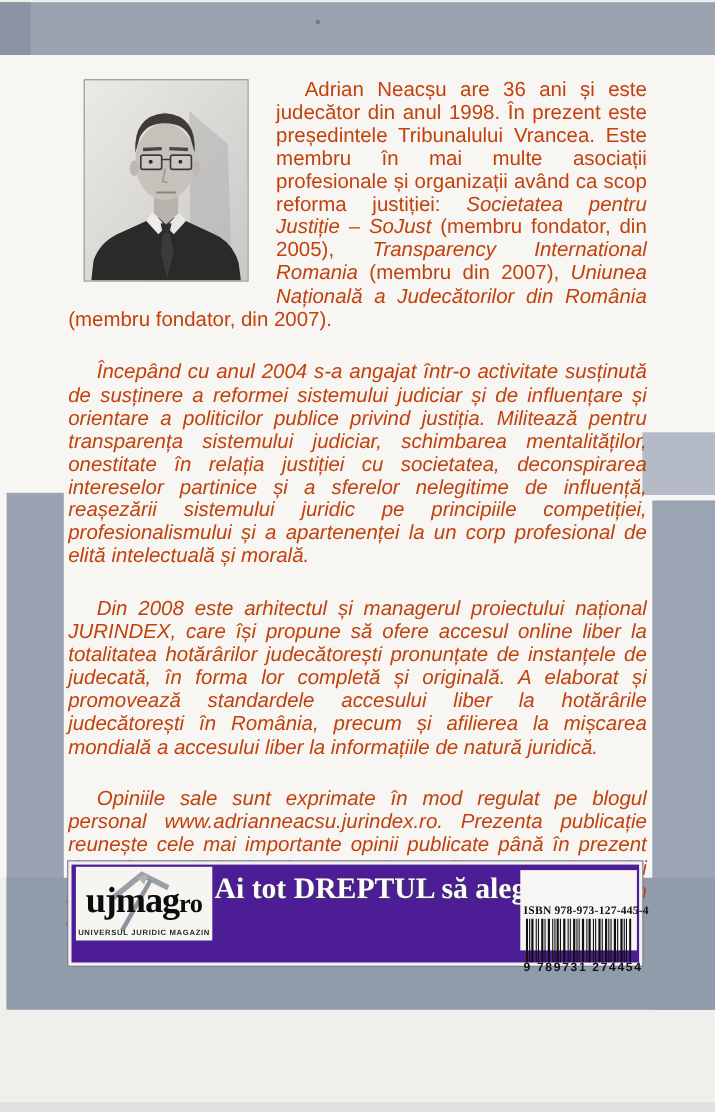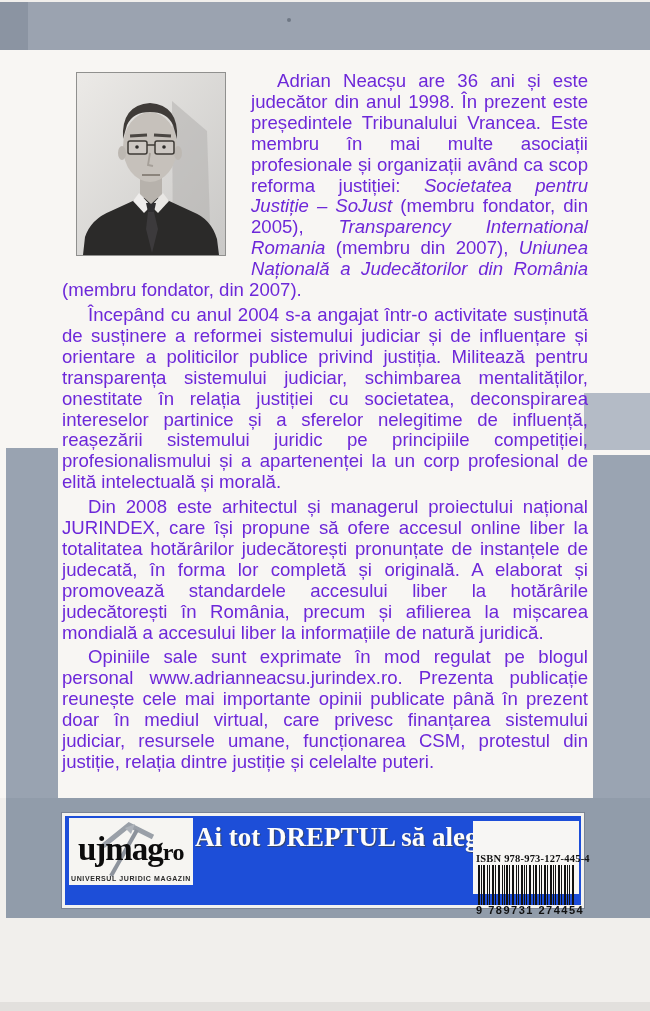--- a/index.html
+++ b/index.html
@@ -16,35 +16,35 @@
   .patch-right{ position:absolute; left:584px; top:393px; width:66px; height:57px; background:#b4bbc6; }
   .band-right { position:absolute; left:593px; top:455px; width:57px; height:463px; background:#9aa4b2; }
   .cover-bottom{ position:absolute; left:6px; top:798px; width:644px; height:120px; background:#919caa; }
   .bottom-shadow{ position:absolute; left:0; top:1002px; width:650px; height:9px; background:#e2e0dd; }
   .speck { position:absolute; left:287px; top:18px; width:4px; height:4px; border-radius:50%; background:#6f7885; }
 
   
   .bio {
     position:absolute; left:0; top:50px; width:650px;
     padding:21px 62px 0 62px; box-sizing:border-box;
-    color:#6d28d9; font-size:18.6px; line-height:20.9px;
+    color:#c2410c; font-size:18.6px; line-height:20.9px;
   }
   .bio p { margin:0; text-align:justify; text-indent:26px; }
-  .bio p + p { margin-top:4px; }
+  .bio p + p { margin-top:27px;font-style:italic; }
   .it { font-style:italic; }
   .photo {
     float:left; width:148px; height:182px;
     margin:2px 26px 8px 15px; outline:1px solid #90908e;
     background:#dcdbd9;
   }
 
   
   .strip {
-    position:absolute; left:62px; top:813px; width:522px; height:95px;
-    background:#1d4ed8; border:3px solid #f3f2ef; box-sizing:border-box;
+    position:absolute; left:62px; top:783px; width:522px; height:95px;
+    background:#4c1d95; border:3px solid #f3f2ef; box-sizing:border-box;
     box-shadow:0 0 0 1px #7b8494;
   }
   .logo-box {
     position:absolute; left:4px; top:2px; width:124px; height:67px;
     background:#f6f5f2; overflow:hidden;
   }
   .logo-icon { position:absolute; left:26px; top:0; z-index:1; }
   .logo-text {
     position:absolute; left:0; right:0; top:14px; z-index:2; text-align:center;
     font-family:"Liberation Serif", serif; font-weight:700; color:#0c0c0c;

